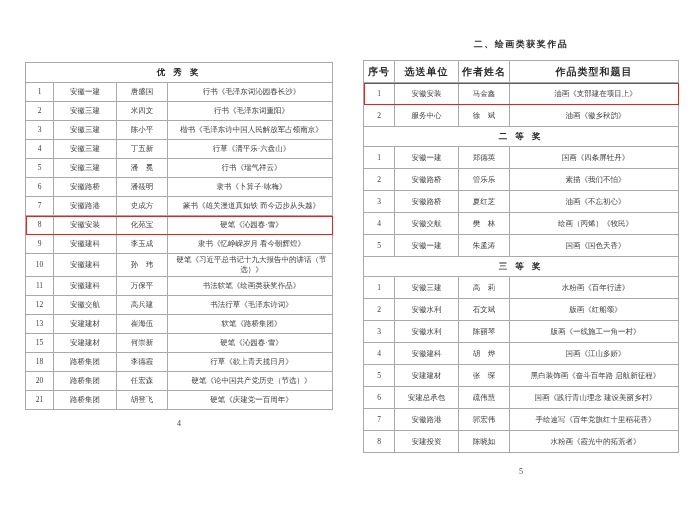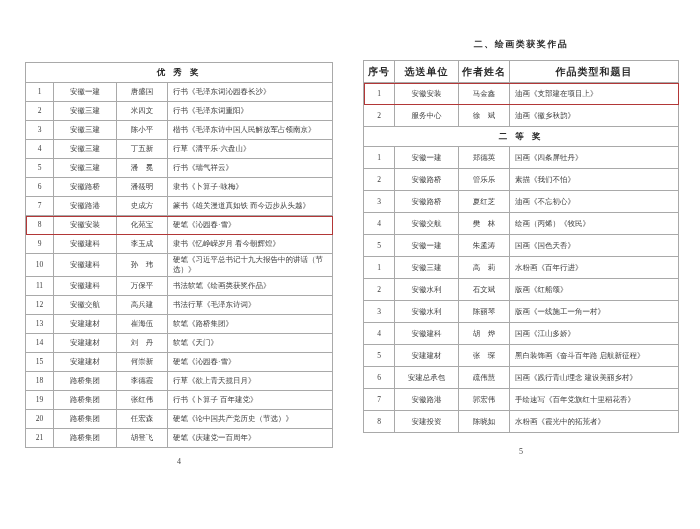--- a/index.html
+++ b/index.html
@@ -24,21 +24,21 @@
     padding:1px 2px;vertical-align:middle;text-align:center;
     overflow:hidden;
   }
   th{font-weight:bold;color:#2b2b2b;}
   tr.section-row th{
     height:17px;font-size:8.5px;letter-spacing:3px;
   }
   tr.col-header-row th{height:19px;font-size:10px;letter-spacing:1px;}
   .t-left td{height:16px;}
   .t-right td{height:19px;}
-  td.c-work{text-align:left;padding-left:5px;}
+  td.c-work{text-align:center;padding-left:5px;}
   tr.highlight{outline:1.4px solid #b23737;outline-offset:-1px;}
   .page-number{
     text-align:center;font-size:8px;color:#444;
   }
   .page-left .page-number{margin-top:9px;}
   .page-right .page-number{margin-top:14px;}
 </style>
 </head>
 <body>
 
@@ -130,42 +130,30 @@
             <td class="c-author">高兵建</td>
             <td class="c-work">书法行草《毛泽东诗词》</td>
           </tr>
           <tr>
             <td class="c-no">13</td>
             <td class="c-unit">安建建材</td>
             <td class="c-author">崔海伍</td>
             <td class="c-work">软笔《路桥集团》</td>
           </tr>
           <tr>
-            <td class="c-no">14</td>
-            <td class="c-unit">安建建材</td>
-            <td class="c-author">刘　丹</td>
-            <td class="c-work">软笔《天门》</td>
-          </tr>
-          <tr>
             <td class="c-no">15</td>
             <td class="c-unit">安建建材</td>
             <td class="c-author">何崇新</td>
             <td class="c-work">硬笔《沁园春·雪》</td>
           </tr>
           <tr>
             <td class="c-no">18</td>
             <td class="c-unit">路桥集团</td>
             <td class="c-author">李德霞</td>
             <td class="c-work">行草《欲上青天揽日月》</td>
-          </tr>
-          <tr>
-            <td class="c-no">19</td>
-            <td class="c-unit">路桥集团</td>
-            <td class="c-author">张红伟</td>
-            <td class="c-work">行书《卜算子 百年建党》</td>
           </tr>
           <tr>
             <td class="c-no">20</td>
             <td class="c-unit">路桥集团</td>
             <td class="c-author">任宏森</td>
             <td class="c-work">硬笔《论中国共产党历史（节选）》</td>
           </tr>
           <tr>
             <td class="c-no">21</td>
             <td class="c-unit">路桥集团</td>
@@ -231,20 +219,23 @@
             <td class="c-unit">安徽交航</td>
             <td class="c-author">樊　林</td>
             <td class="c-work">绘画（丙烯）《牧民》</td>
           </tr>
           <tr>
             <td class="c-no">5</td>
             <td class="c-unit">安徽一建</td>
             <td class="c-author">朱孟涛</td>
             <td class="c-work">国画《国色天香》</td>
           </tr>
+          <tr class="section-row">
+            <th colspan="4">三 等 奖</th>
+          </tr>
           <tr>
             <td class="c-no">1</td>
             <td class="c-unit">安徽三建</td>
             <td class="c-author">高　莉</td>
             <td class="c-work">水粉画《百年行进》</td>
           </tr>
           <tr>
             <td class="c-no">2</td>
             <td class="c-unit">安徽水利</td>
             <td class="c-author">石文斌</td>

